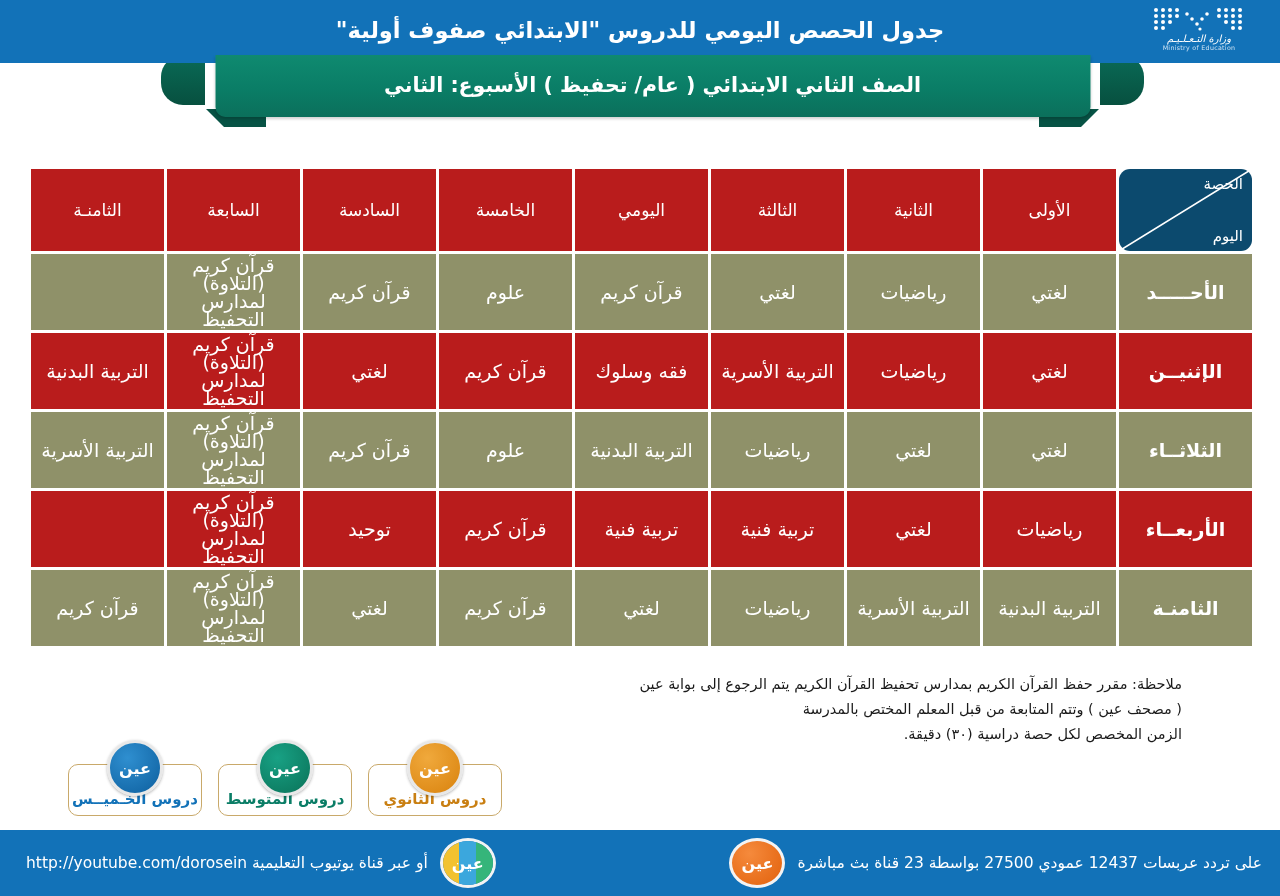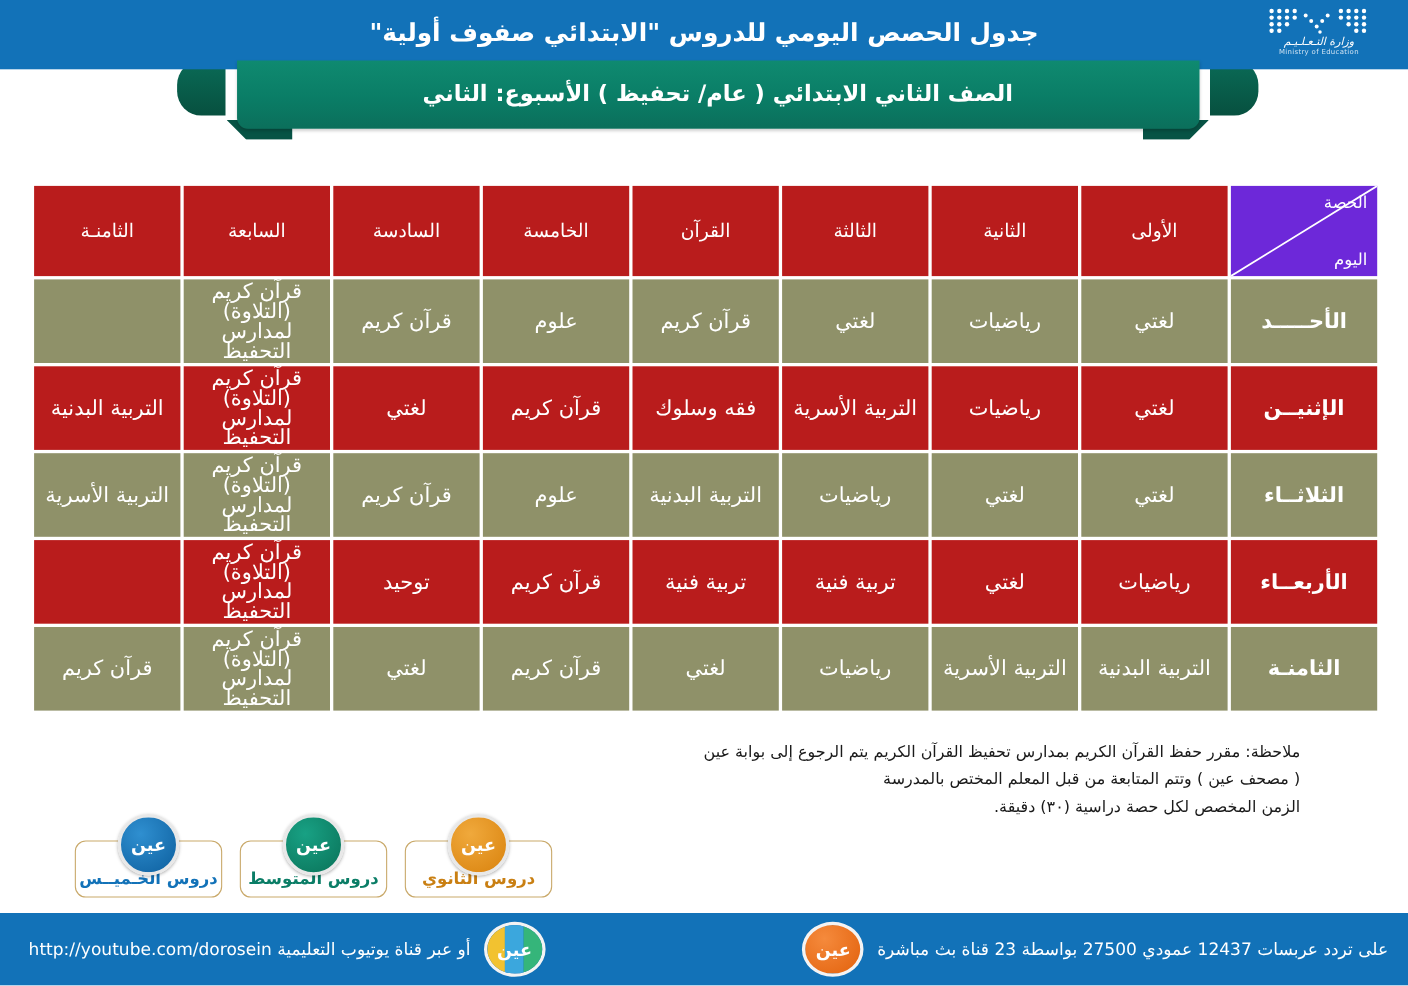--- a/index.html
+++ b/index.html
@@ -73,21 +73,21 @@
     color:#ffffff;font-size:19px;
     padding:2px 4px;
     line-height:18px;
     word-wrap:break-word;
   }
   .schedule tr.hdr td{height:78px;font-size:17px;}
   .c-blue{background:#b91c1c;}
   .c-olive{background:#8f9169;}
   .daycell{font-weight:bold;font-size:18px;letter-spacing:1px;}
   .corner{
-    position:relative;background:#6d28d9;padding:0 !important;
+    position:relative;background:#0c4a6e;padding:0 !important;border-radius:11px;
   }
   .corner .diag{
     position:absolute;left:0;top:0;width:100%;height:100%;
     display:block;
   }
   .corner .lbl-period{
     position:absolute;top:6px;right:9px;font-size:15px;color:#fff;
   }
   .corner .lbl-day{
     position:absolute;bottom:6px;right:9px;font-size:15px;color:#fff;
@@ -239,21 +239,21 @@
         <td class="corner">
           <svg class="diag" viewBox="0 0 100 100" preserveAspectRatio="none">
             <line x1="100" y1="0" x2="0" y2="100" stroke="#ffffff" stroke-width="1.6" vector-effect="non-scaling-stroke"></line>
           </svg>
           <span class="lbl-period">الحصة</span>
           <span class="lbl-day">اليوم</span>
         </td>
         <td class="c-blue">الأولى</td>
         <td class="c-blue">الثانية</td>
         <td class="c-blue">الثالثة</td>
-        <td class="c-blue">القرآن</td>
+        <td class="c-blue">اليومي</td>
         <td class="c-blue">الخامسة</td>
         <td class="c-blue">السادسة</td>
         <td class="c-blue">السابعة</td>
         <td class="c-blue">الثامنـة</td>
       </tr>
       <tr>
         <td class="c-olive daycell">الأحـــــد</td>
         <td class="c-olive">لغتي</td>
         <td class="c-olive">رياضيات</td>
         <td class="c-olive">لغتي</td>

